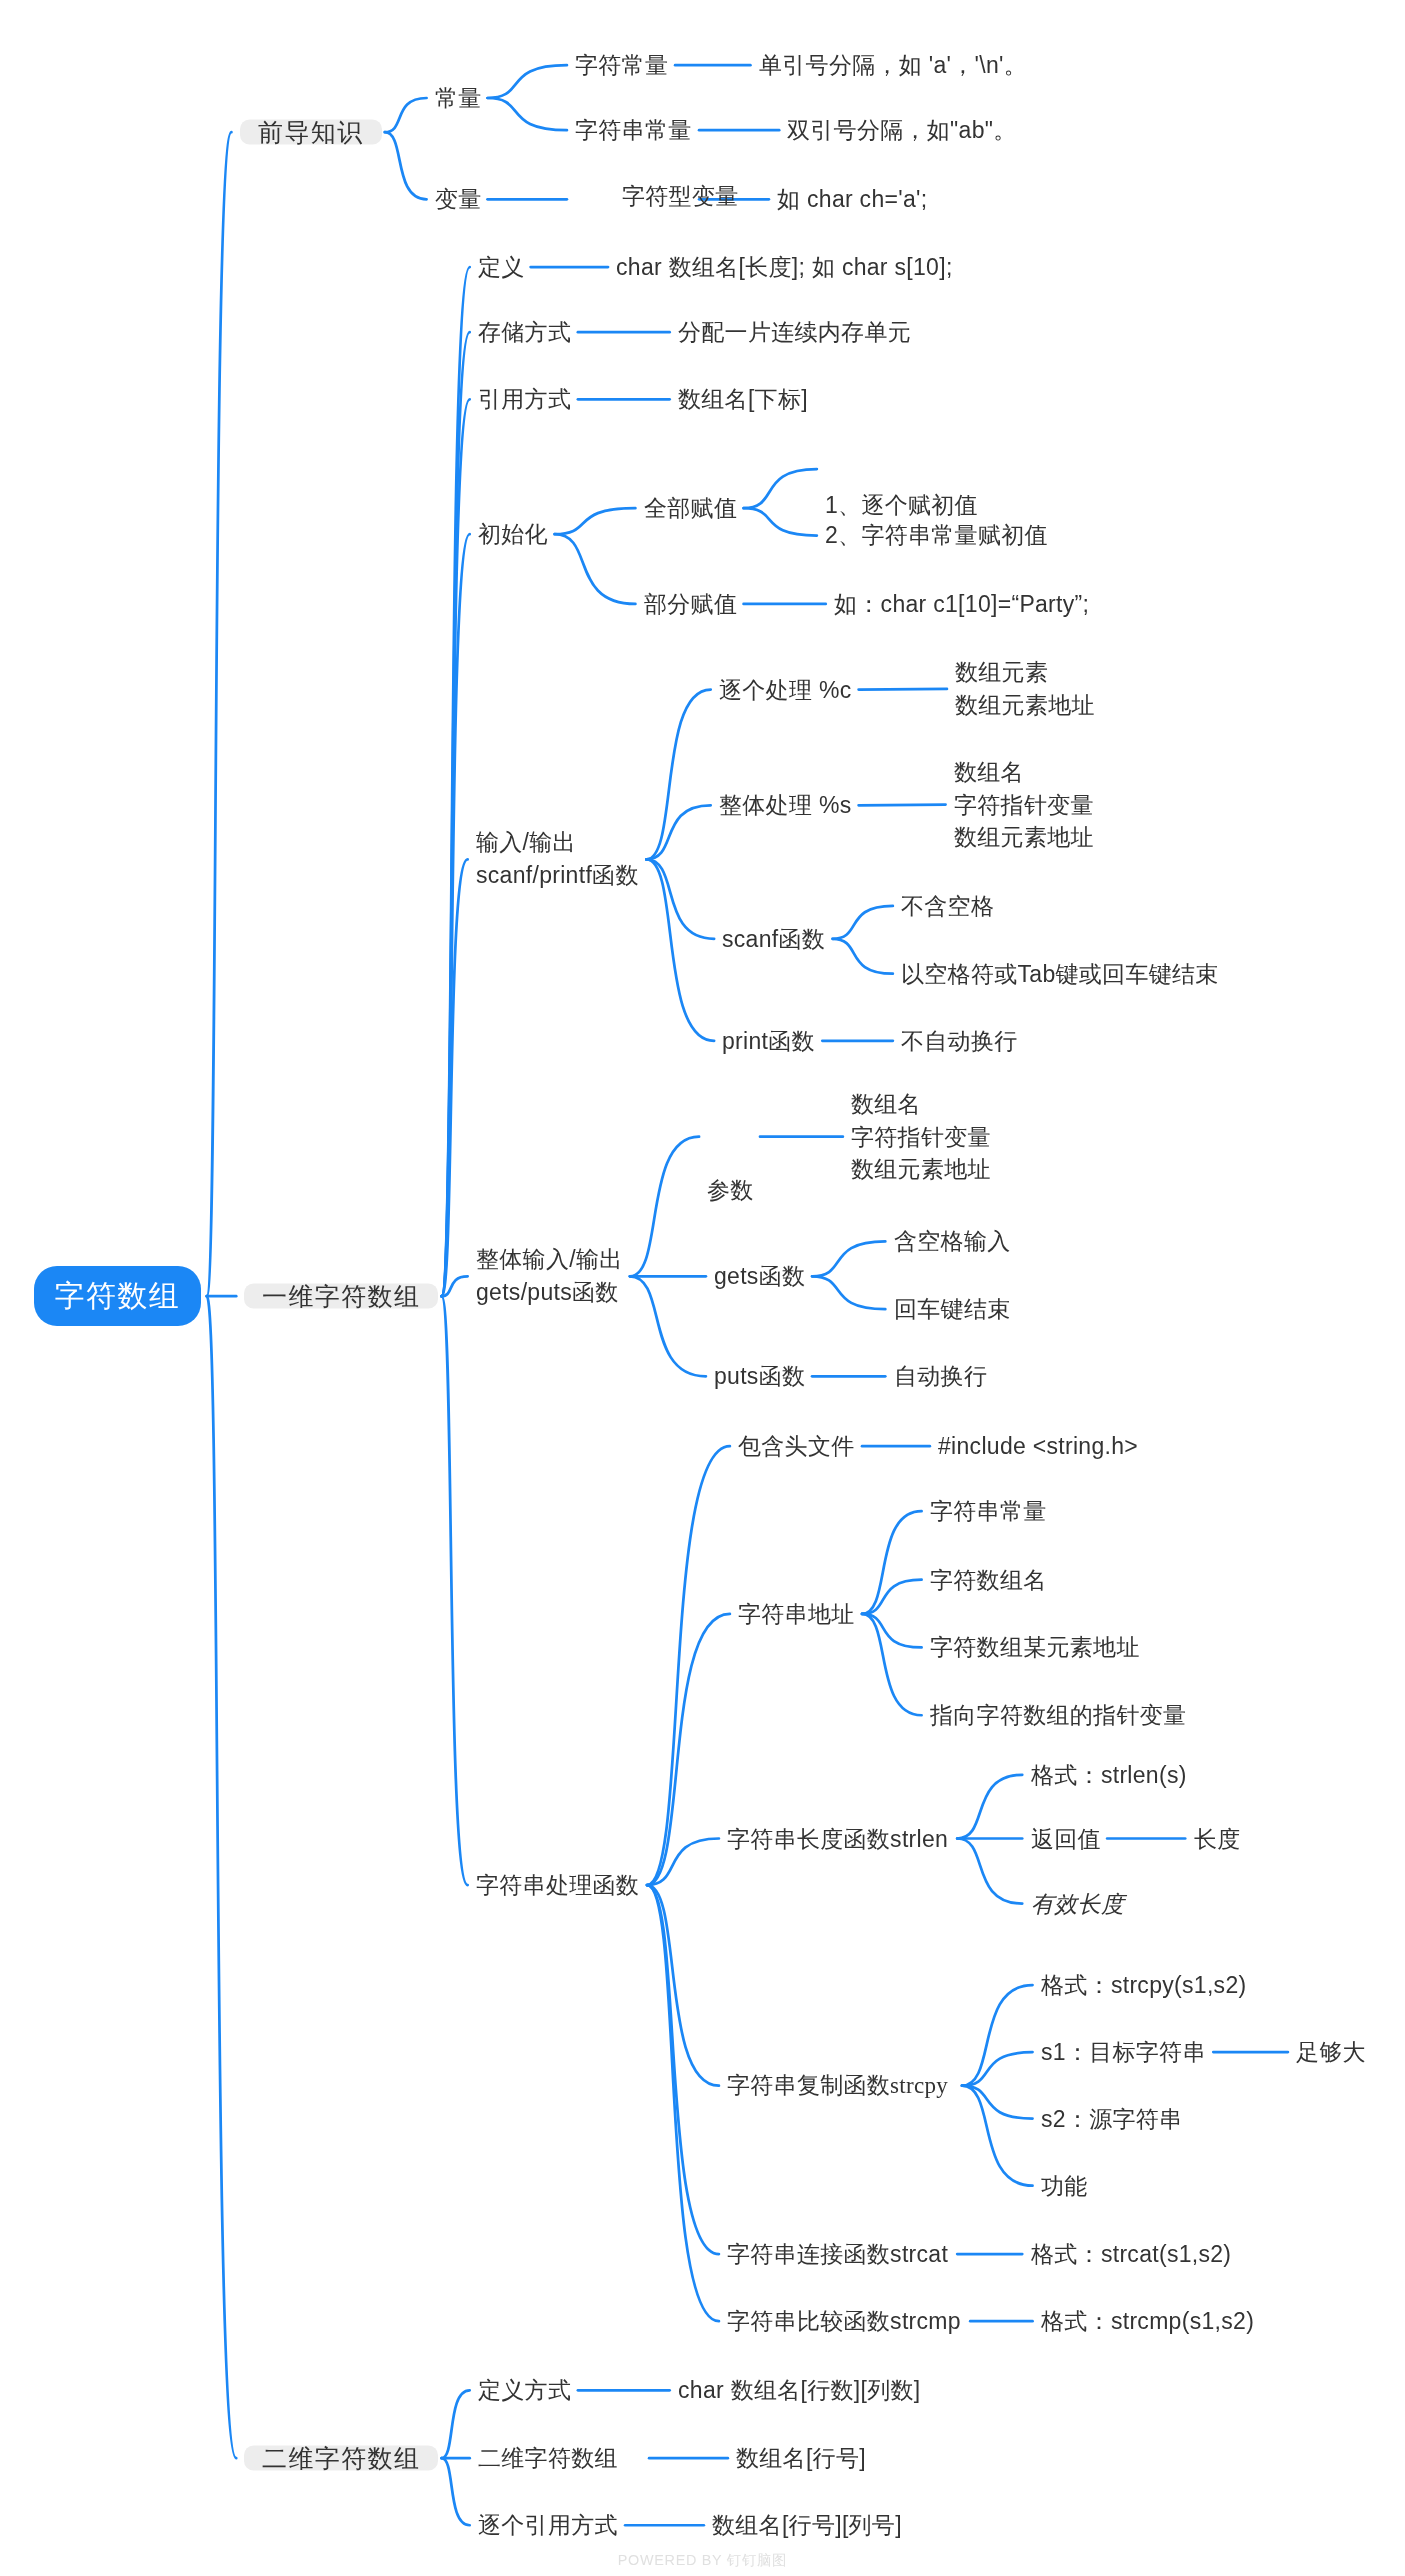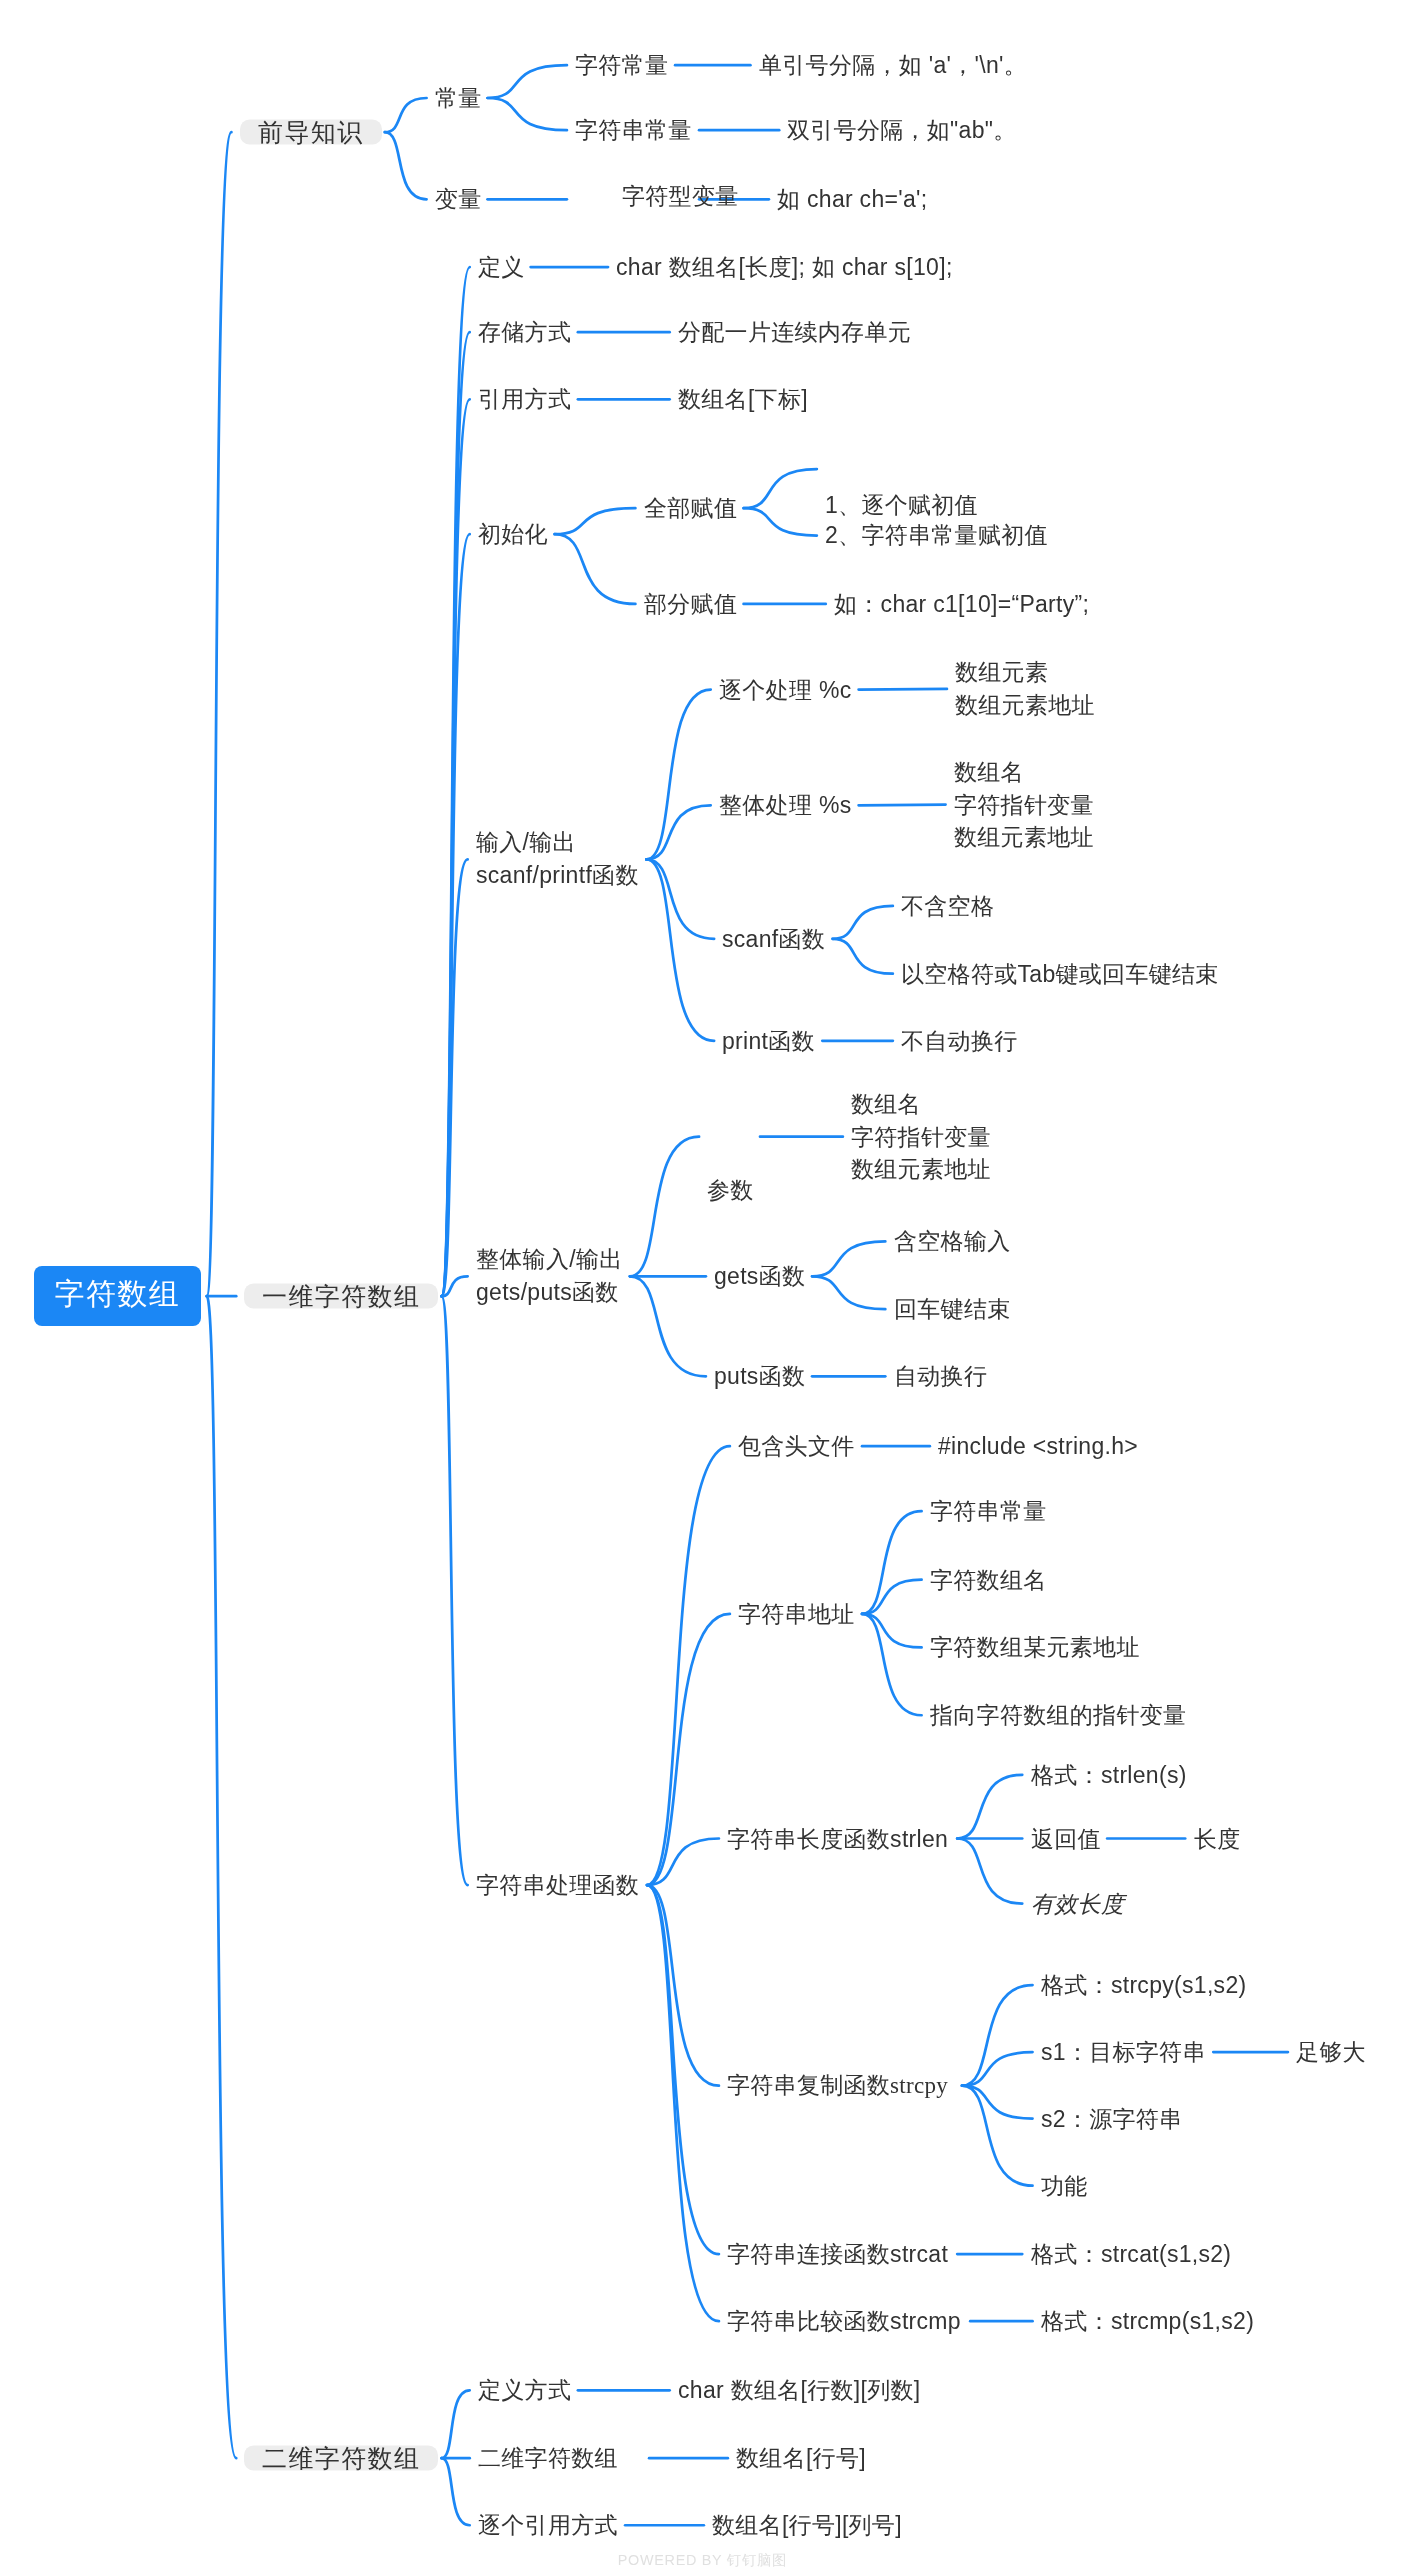--- a/index.html
+++ b/index.html
@@ -45,23 +45,22 @@
     font-size:23px;
     line-height:1.42;
     letter-spacing:0.3px;
   }
   .node.root{
     background:var(--root-bg);
     color:var(--root-text);
     font-size:30px;
     line-height:1;
     padding:15px 20.5px;
-    border-radius:8px;
+    border-radius:23px;
     letter-spacing:1.4px;
-    font-family:Liberation Mono, monospace;
   }
   .node.branch{
     background:var(--branch-bg);
     color:var(--text);
     font-size:25px;
     line-height:1;
     padding:0 18px;
     border-radius:9.6px;
     letter-spacing:1.4px;
   }

